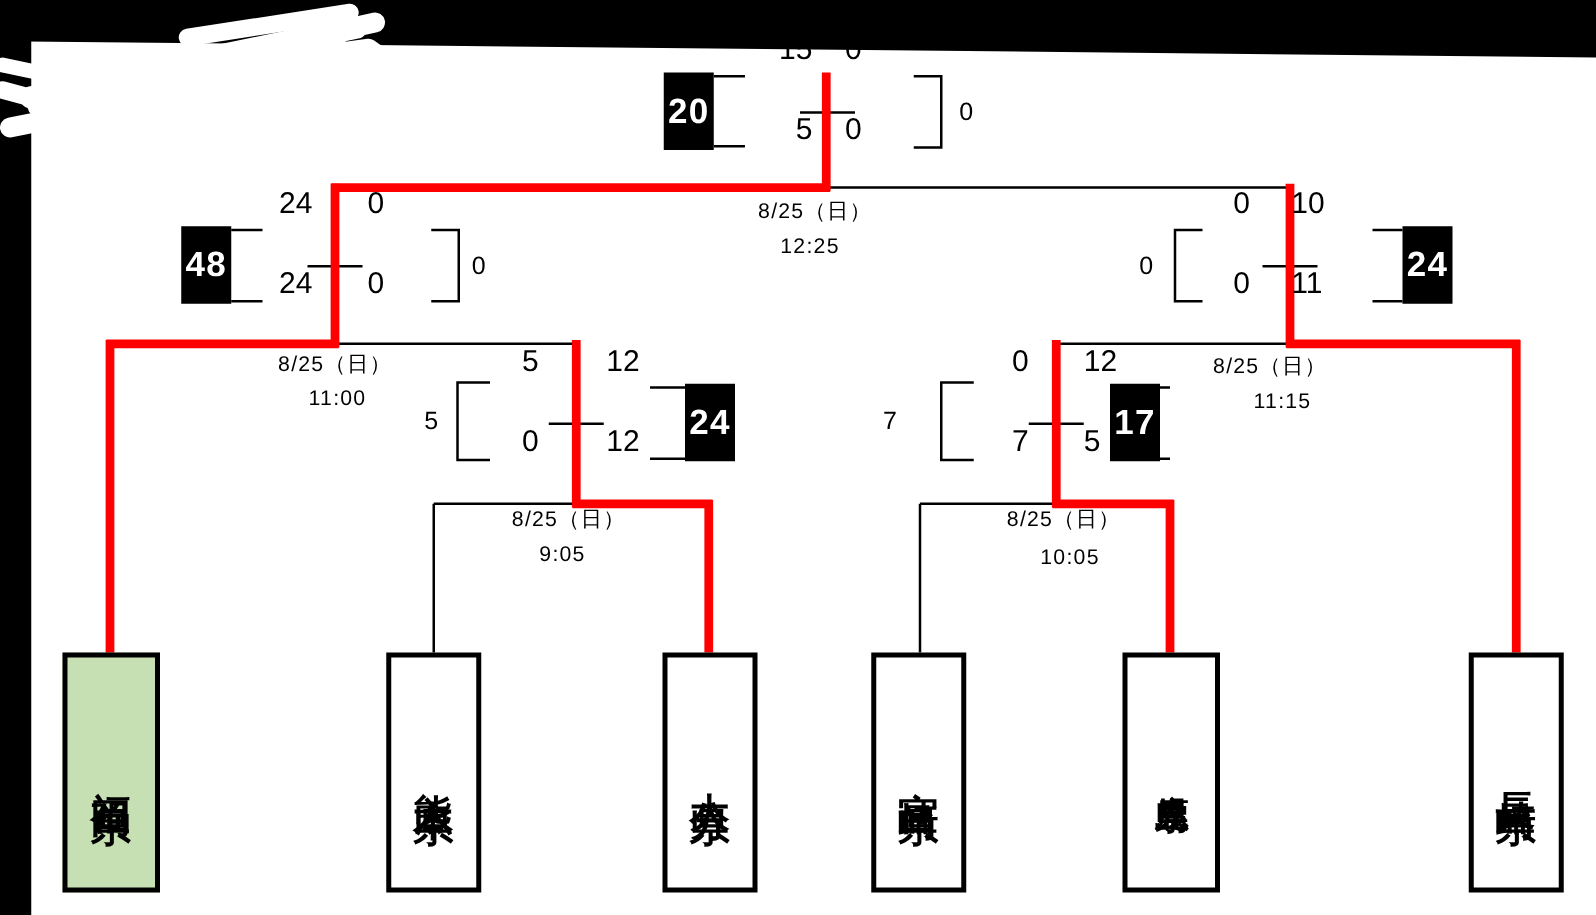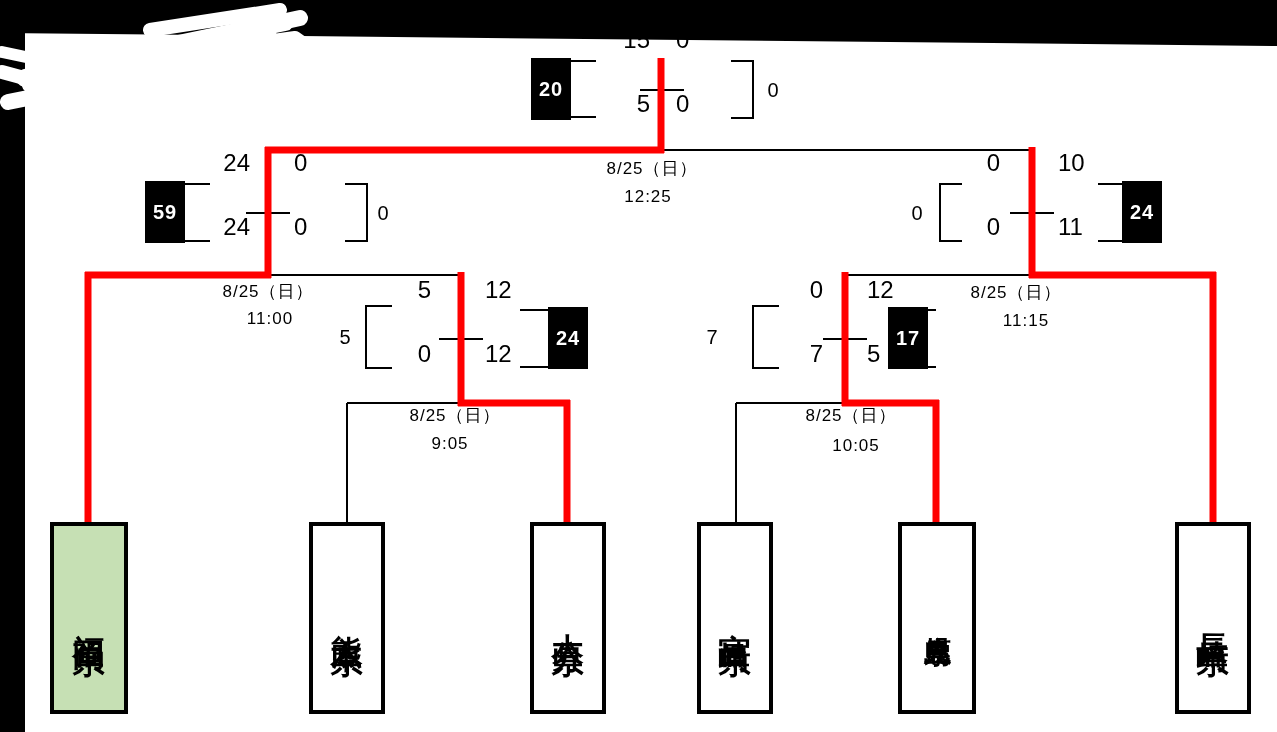--- a/index.html
+++ b/index.html
@@ -8,21 +8,21 @@
     font-family:"Liberation Sans", sans-serif;color:#000;
   }
   svg.layer{position:absolute;left:0;top:0;}
   .black-line{stroke:var(--c-black,#000);stroke-width:2;fill:none;}
   .red-line{stroke:var(--c-red,#f00);stroke-width:7;fill:none;}
   .scribble{stroke:#ffffff;fill:none;stroke-linecap:round;stroke-linejoin:round;}
   .wbox{
     position:absolute;width:40px;height:62px;
     background:var(--c-black,#000);color:var(--c-white,#fff);
     display:flex;align-items:center;justify-content:center;
-    font-size:20px;font-weight:bold;letter-spacing:1px;
+    font-size:28px;font-weight:bold;letter-spacing:1px;
   }
   .col{
     position:absolute;height:56px;display:flex;flex-direction:column;
     justify-content:flex-end;font-size:24px;line-height:1;font-weight:500;gap:40px;
   }
   .col.r{align-items:flex-end;}
   .col.l{align-items:flex-start;}
   .total{position:absolute;width:32px;text-align:center;font-size:20px;font-weight:500;}
   .date{position:absolute;width:170px;text-align:center;font-size:17px;letter-spacing:1px;white-space:nowrap;}
   .teambox{
@@ -111,39 +111,39 @@
     <span>5</span>
   </div>
   <div class="col l" style="left:676px;top:60px;width:40px">
     <span>0</span>
     <span>0</span>
   </div>
   <div class="total" style="left:757px;top:79px">0</div>
   <div class="date" style="left:567px;top:157px">8/25（日）</div>
   <div class="date" style="left:563px;top:187px">12:25</div>
 
-  <div class="wbox" style="left:145px;top:181px">59</div>
+  <div class="wbox" style="left:145px;top:181px">48</div>
   <div class="col r" style="left:198px;top:183px;width:52px">
     <span>24</span>
     <span>24</span>
   </div>
   <div class="col l" style="left:294px;top:183px;width:40px">
     <span>0</span>
     <span>0</span>
   </div>
   <div class="total" style="left:367px;top:202px">0</div>
   <div class="date" style="left:183px;top:280px">8/25（日）</div>
   <div class="date" style="left:185px;top:309px">11:00</div>
 
   <div class="total" style="left:901px;top:202px">0</div>
   <div class="col r" style="left:948px;top:183px;width:52px">
     <span>0</span>
     <span>0</span>
   </div>
-  <div class="col l" style="left:1058px;top:183px;width:44px">
+  <div class="col l" style="left:1033px;top:183px;width:44px">
     <span>10</span>
     <span>11</span>
   </div>
   <div class="wbox" style="left:1122px;top:181px">24</div>
   <div class="date" style="left:931px;top:281px">8/25（日）</div>
   <div class="date" style="left:941px;top:311px">11:15</div>
 
   <div class="total" style="left:329px;top:326px">5</div>
   <div class="col r" style="left:379px;top:308px;width:52px;height:58px">
     <span>5</span>

